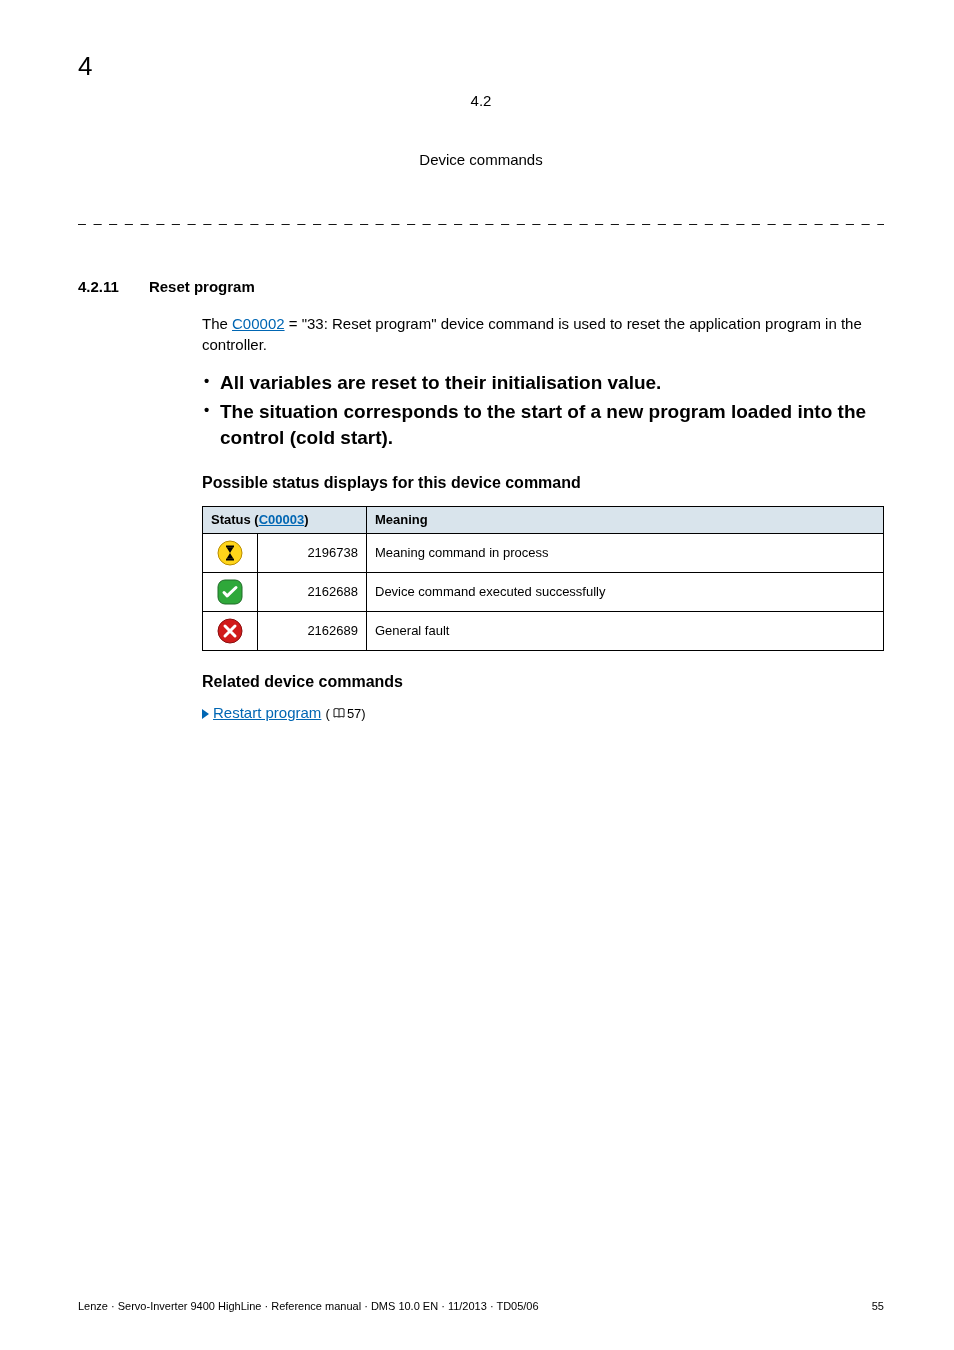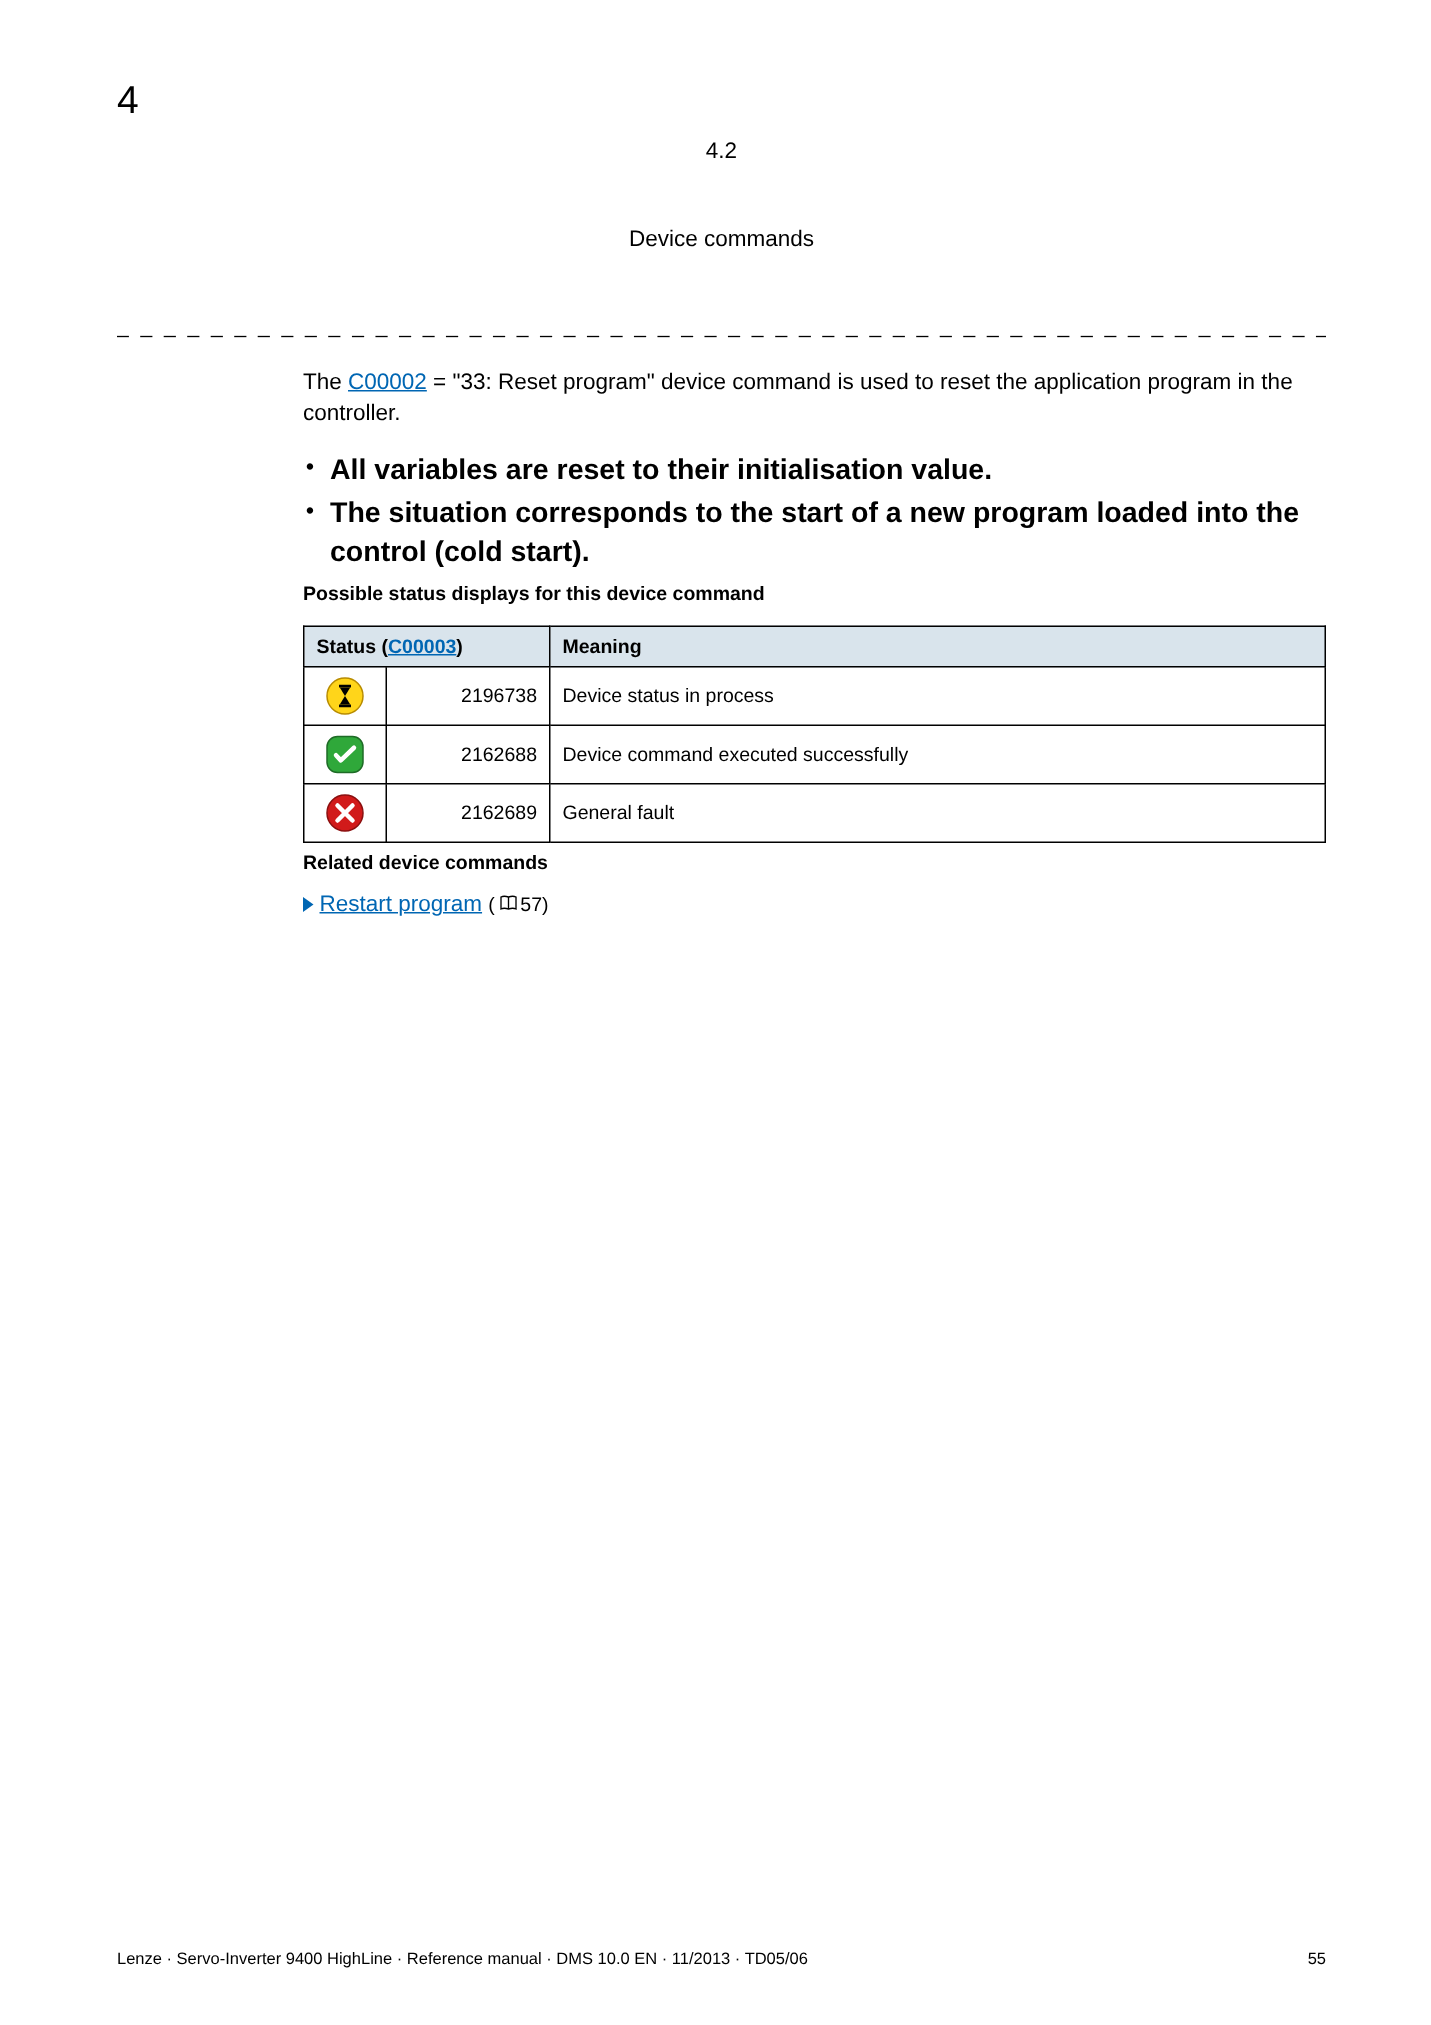--- a/index.html
+++ b/index.html
@@ -95,23 +95,23 @@
     font-weight: bold;
   }
   ul.bullets li::before {
     content: "•";
     position: absolute;
     left: 2px;
     top: 0;
     font-size: 15px;
   }
   .subhead {
-    font-size: 13px;
-    font-weight: 700;
-    margin-top: 4px;
+    font-size: 16px;
+    font-weight: 700;
+    margin-top: 20px;
   }
   table.status {
     border-collapse: collapse;
     width: 100%;
     margin-top: 12px;
   }
   table.status th, table.status td {
     border: 1px solid #000;
     font-size: 13px;
     vertical-align: middle;
@@ -183,20 +183,24 @@
   <div class="header-line">
     <span class="header-num-big">4</span>
   </div>
   <div class="subheader-line">
     <span class="subheader-num">4.2</span>
     <span class="subheader-title">Device commands</span>
   </div>
 
   <div class="dashrule">_ _ _ _ _ _ _ _ _ _ _ _ _ _ _ _ _ _ _ _ _ _ _ _ _ _ _ _ _ _ _ _ _ _ _ _ _ _ _ _ _ _ _ _ _ _ _ _ _ _ _ _ _ _ _ _ _ _ _ _ _ _ _ _</div>
 
+  <div class="section-line">
+    <span class="section-num">4.2.11</span>
+    <span class="section-title">Reset program</span>
+  </div>
 
   <div class="body">
 
     <p class="para">
       <span>The </span><a href="#" class="link">C00002</a><span> = "33: Reset program" device command is used to reset the application program in the controller.</span>
     </p>
 
     <ul class="bullets">
       <li>All variables are reset to their initialisation value.</li>
       <li>The situation corresponds to the start of a new program loaded into the control (cold start).</li>
@@ -218,21 +222,21 @@
           <td class="icon-cell">
             <svg class="icon-svg" width="26" height="26" viewBox="0 0 26 26">
               <circle cx="13" cy="13" r="12" fill="#ffd51a" stroke="#b88c00" stroke-width="1"></circle>
               <rect x="9" y="5.5" width="8" height="1.8" fill="#000"></rect>
               <rect x="9" y="18.7" width="8" height="1.8" fill="#000"></rect>
               <path d="M9.5 7.3 h7 L13 13 Z" fill="#000"></path>
               <path d="M9.5 18.7 h7 L13 13 Z" fill="#000"></path>
             </svg>
           </td>
           <td class="code-cell">2196738</td>
-          <td class="meaning-cell">Device status in process</td>
+          <td class="meaning-cell">Meaning command in process</td>
         </tr>
         <tr>
           <td class="icon-cell">
             <svg class="icon-svg" width="26" height="26" viewBox="0 0 26 26">
               <rect x="1" y="1" width="24" height="24" rx="7" ry="7" fill="#2fa83a" stroke="#1e6b26" stroke-width="1"></rect>
               <path d="M7 13.5 l3.2 3.4 L19 8.5" fill="none" stroke="#fff" stroke-width="3" stroke-linecap="round" stroke-linejoin="round"></path>
             </svg>
           </td>
           <td class="code-cell">2162688</td>
           <td class="meaning-cell">Device command executed successfully</td>

